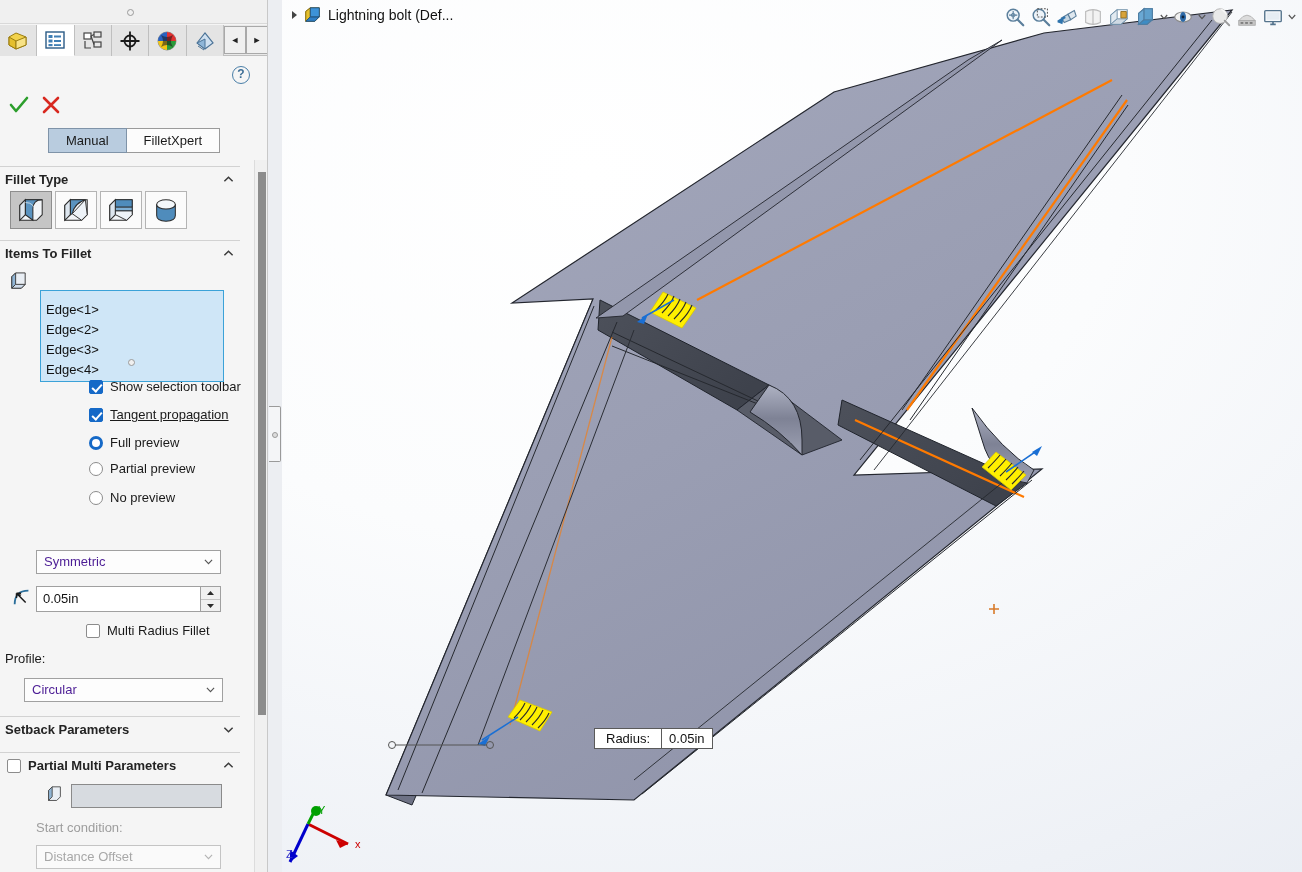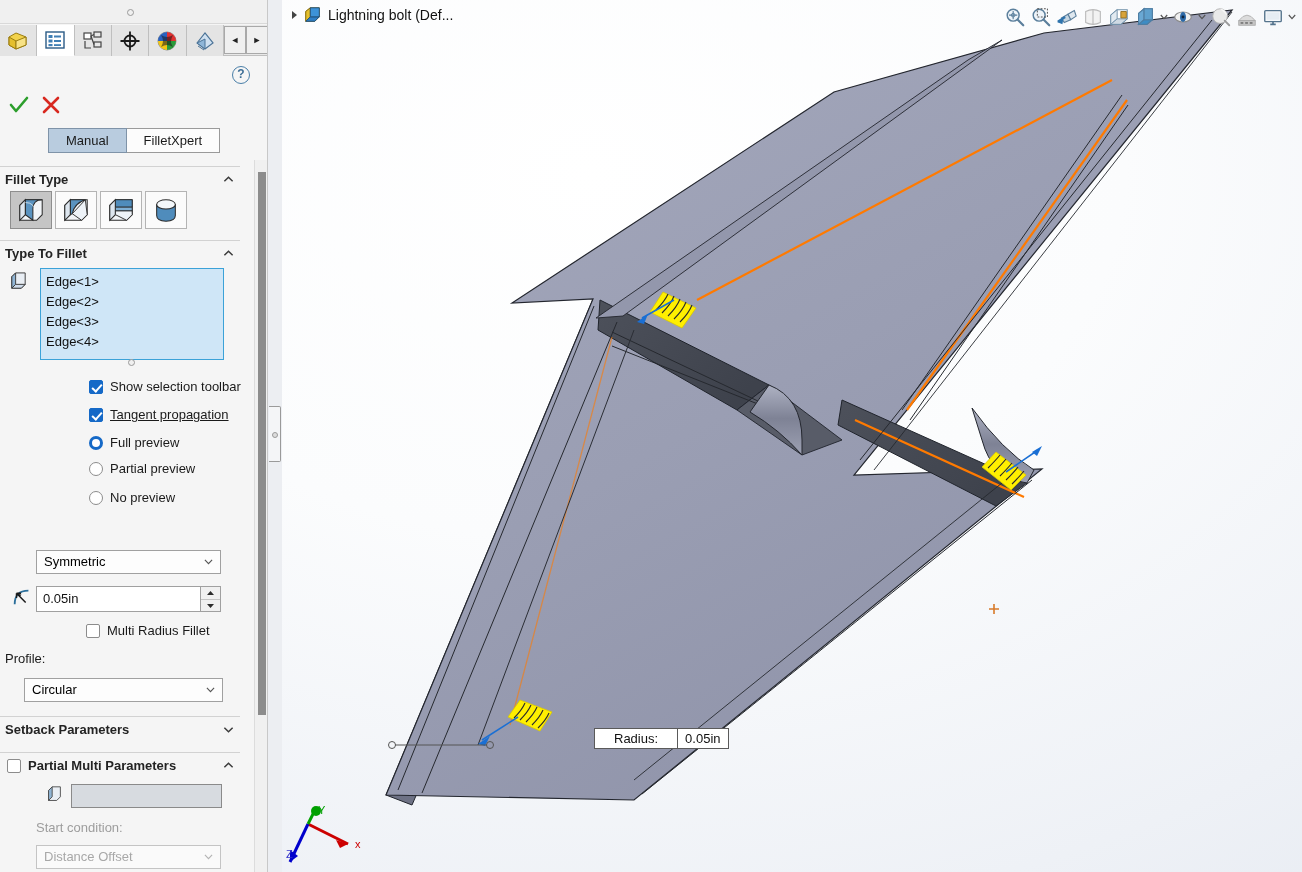--- a/index.html
+++ b/index.html
@@ -109,22 +109,22 @@
     display: flex; align-items: center; justify-content: center;
     cursor: default;
   }
   .ftype-btn.active { background: #c5c5c5; border-color: #8e8e8e; }
 
   
   .sel-icon { position: absolute; left: 8px; }
   .sel-box {
     position: absolute;
     border: 1px solid #3ba2d8; background: #cfe6f7;
-    padding: 3px 5px; font-size: 13px; color: #111; line-height: 20px;
-    overflow: hidden; cursor: text;
+    padding: 9px 5px; font-size: 13px; color: #111; line-height: 20px;
+    overflow: hidden; cursor: text; margin-top: 22px;
   }
   .sel-grip {
     position: absolute; width: 7px; height: 7px; border-radius: 50%;
     border: 1px solid #9a9a9a; background: #f0f0f0;
   }
 
   
   .opt { position: absolute; display: flex; align-items: center; left: 41px; margin-left: 48px; }
   .cbox {
     width: 14px; height: 14px; border: 1px solid #8c8c8c; background: #fff;
@@ -144,21 +144,21 @@
   .radio.sel::after {
     content: ""; position: absolute; left: 2px; top: 2px;
     width: 4px; height: 4px; background: #fff; border-radius: 50%;
   }
   .opt-label { font-size: 13px; color: #1a1a1a; white-space: nowrap; }
 
   
   .combo {
     position: absolute; height: 24px;
     border: 1px solid #a0a0a0; background: #fdfdfd;
-    font-size: 13px; line-height: 22px; padding-left: 7px; color: #000000;
+    font-size: 13px; line-height: 22px; padding-left: 7px; color: #4c1d95;
     cursor: default;
   }
   .combo .arw {
     position: absolute; right: 7px; top: 8px; width: 9px; height: 6px;
   }
   .combo.disabled { color: #a8a8a8; background: #fafafa; border-color: #c4c4c4; }
 
   
   .spin {
     position: absolute; height: 26px; border: 1px solid #a0a0a0;
@@ -245,21 +245,21 @@
     cursor: default;
   }
 
   
   .callout {
     position: absolute; left: 312px; top: 728px;
     display: flex; border: 1px solid #5a5a5a; background: #fff;
     font-size: 13px; z-index: 5;
   }
   .callout .c-lbl {
-    padding: 2px 19px; border-right: 1px solid #5a5a5a; color: #111;
+    padding: 2px 11px; border-right: 1px solid #5a5a5a; color: #111;
   }
   .callout .c-val { padding: 2px 7px; color: #111; }
 
   svg.vp-svg {
     position: absolute; left: 0; top: 0;
     width: 1020px; height: 872px; pointer-events: none;
   }
 </style>
 </head>
 <body>
@@ -383,21 +383,21 @@
       </div>
       <div class="ftype-btn">
         <svg width="30" height="28" viewBox="0 0 32 30">
           <path d="M6 9 L6 21 Q6 27 16 27 Q26 27 26 21 L26 9 Z" fill="#4f8cbc" stroke="#2b2b2b" stroke-width="1.1"></path>
           <ellipse cx="16" cy="9" rx="10" ry="5" fill="#f4f8fb" stroke="#2b2b2b" stroke-width="1.1"></ellipse>
         </svg>
       </div>
     </div>
 
     <div class="sec-hdr" style="top:240px;">
-      <span>Type To Fillet</span>
+      <span>Items To Fillet</span>
       <svg class="chev" viewBox="0 0 12 12">
         <path d="M1.5 8 L6 3.5 L10.5 8" fill="none" stroke="#3b3b3b" stroke-width="1.6"></path>
       </svg>
     </div>
     <div class="sel-icon" style="top:271px;">
       <svg width="21" height="21" viewBox="0 0 22 22">
         <path d="M4 6 L8 2 L18 2 L18 14 L14 18 L4 18 Z" fill="#e9eef4" stroke="#3b3b3b" stroke-width="1"></path>
         <path d="M4 6 L8 2 L8 14 L4 18 Z" fill="#8fb4d4" stroke="#3b3b3b" stroke-width="1"></path>
         <path d="M8 14 L18 14 L14 18 L4 18 Z" fill="#cfdceb" stroke="#3b3b3b" stroke-width="1"></path>
       </svg>

